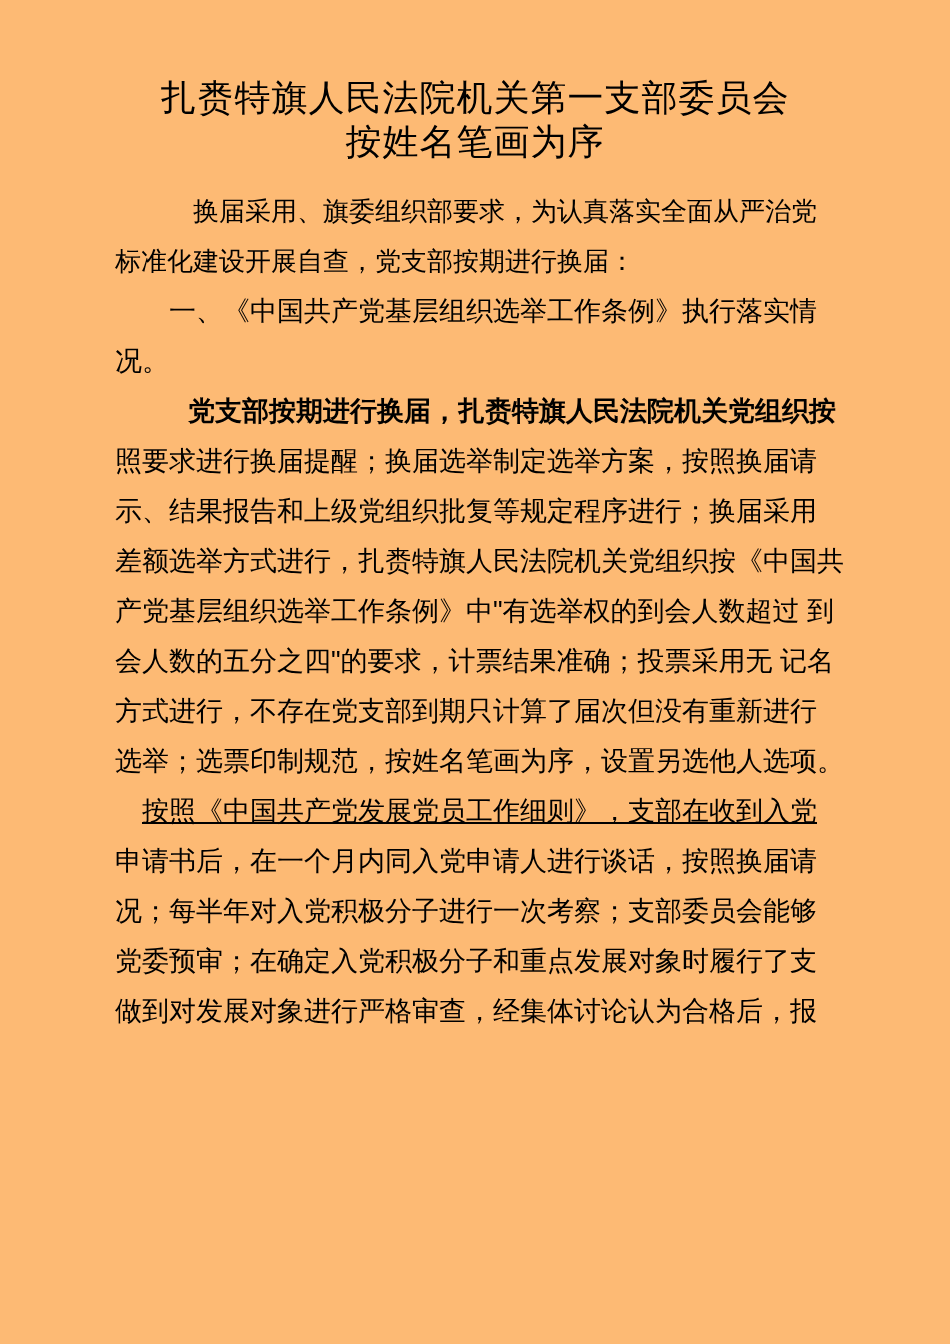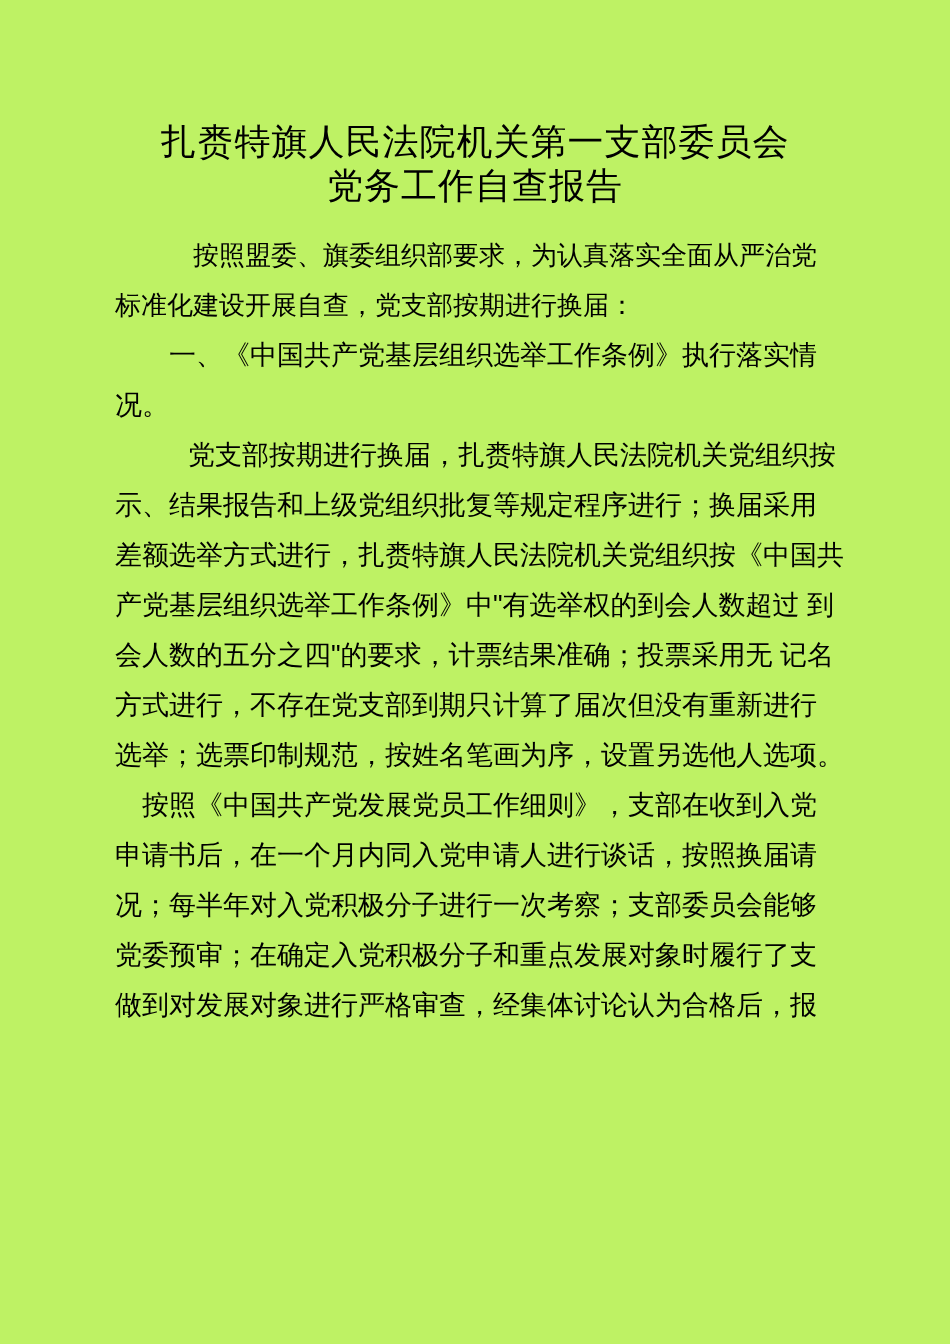--- a/index.html
+++ b/index.html
@@ -12,22 +12,22 @@
     overflow: hidden;
     background: #ffffff;
     color: #000000;
     font-family: "Liberation Sans", sans-serif;
   }
   .page {
     position: relative;
     width: 950px;
     height: 1344px;
     box-sizing: border-box;
-    background: #bef264;
-    padding-top: 120px;
+    background: #fdba74;
+    padding-top: 76px;
   }
   .doc-title {
     text-align: center;
     font-family: "Liberation Serif", serif;
     font-size: 36px;
     line-height: 44px;
     font-weight: normal;
     letter-spacing: 1px;
   }
   .doc-body {
@@ -47,41 +47,42 @@
     white-space: pre;
     overflow: visible;
   }
 </style>
 </head>
 <body>
 
 <div class="page">
   <div class="doc-title">
     <div class="title-line">扎赉特旗人民法院机关第一支部委员会</div>
-    <div class="title-line">党务工作自查报告</div>
+    <div class="title-line">按姓名笔画为序</div>
   </div>
   <div class="doc-body">
       <div class="para size-small">
-        <div class="line" style="text-indent: 3em;">按照盟委、旗委组织部要求，为认真落实全面从严治党</div>
+        <div class="line" style="text-indent: 3em;">换届采用、旗委组织部要求，为认真落实全面从严治党</div>
         <div class="line">标准化建设开展自查，党支部按期进行换届：</div>
       </div>
       <div class="para">
         <div class="line" style="text-indent: 2em;">一、《中国共产党基层组织选举工作条例》执行落实情</div>
         <div class="line">况。</div>
       </div>
       <div class="para">
-        <div class="line" style="text-indent: 2.7em;">党支部按期进行换届，扎赉特旗人民法院机关党组织按</div>
+        <div class="line" style="text-indent: 2.7em; font-weight: bold;">党支部按期进行换届，扎赉特旗人民法院机关党组织按</div>
+        <div class="line">照要求进行换届提醒；换届选举制定选举方案，按照换届请</div>
         <div class="line">示、结果报告和上级党组织批复等规定程序进行；换届采用</div>
         <div class="line">差额选举方式进行，扎赉特旗人民法院机关党组织按《中国共</div>
         <div class="line">产党基层组织选举工作条例》中"有选举权的到会人数超过 到</div>
         <div class="line">会人数的五分之四"的要求，计票结果准确；投票采用无 记名</div>
         <div class="line">方式进行，不存在党支部到期只计算了届次但没有重新进行</div>
         <div class="line">选举；选票印制规范，按姓名笔画为序，设置另选他人选项。</div>
       </div>
       <div class="para">
-        <div class="line" style="text-indent: 1em;">按照《中国共产党发展党员工作细则》，支部在收到入党</div>
+        <div class="line" style="text-indent: 1em; text-decoration: underline;">按照《中国共产党发展党员工作细则》，支部在收到入党</div>
         <div class="line">申请书后，在一个月内同入党申请人进行谈话，按照换届请</div>
         <div class="line">况；每半年对入党积极分子进行一次考察；支部委员会能够</div>
         <div class="line">党委预审；在确定入党积极分子和重点发展对象时履行了支</div>
         <div class="line">做到对发展对象进行严格审查，经集体讨论认为合格后，报</div>
       </div>
     </div>
 </div>
 
 </body></html>

